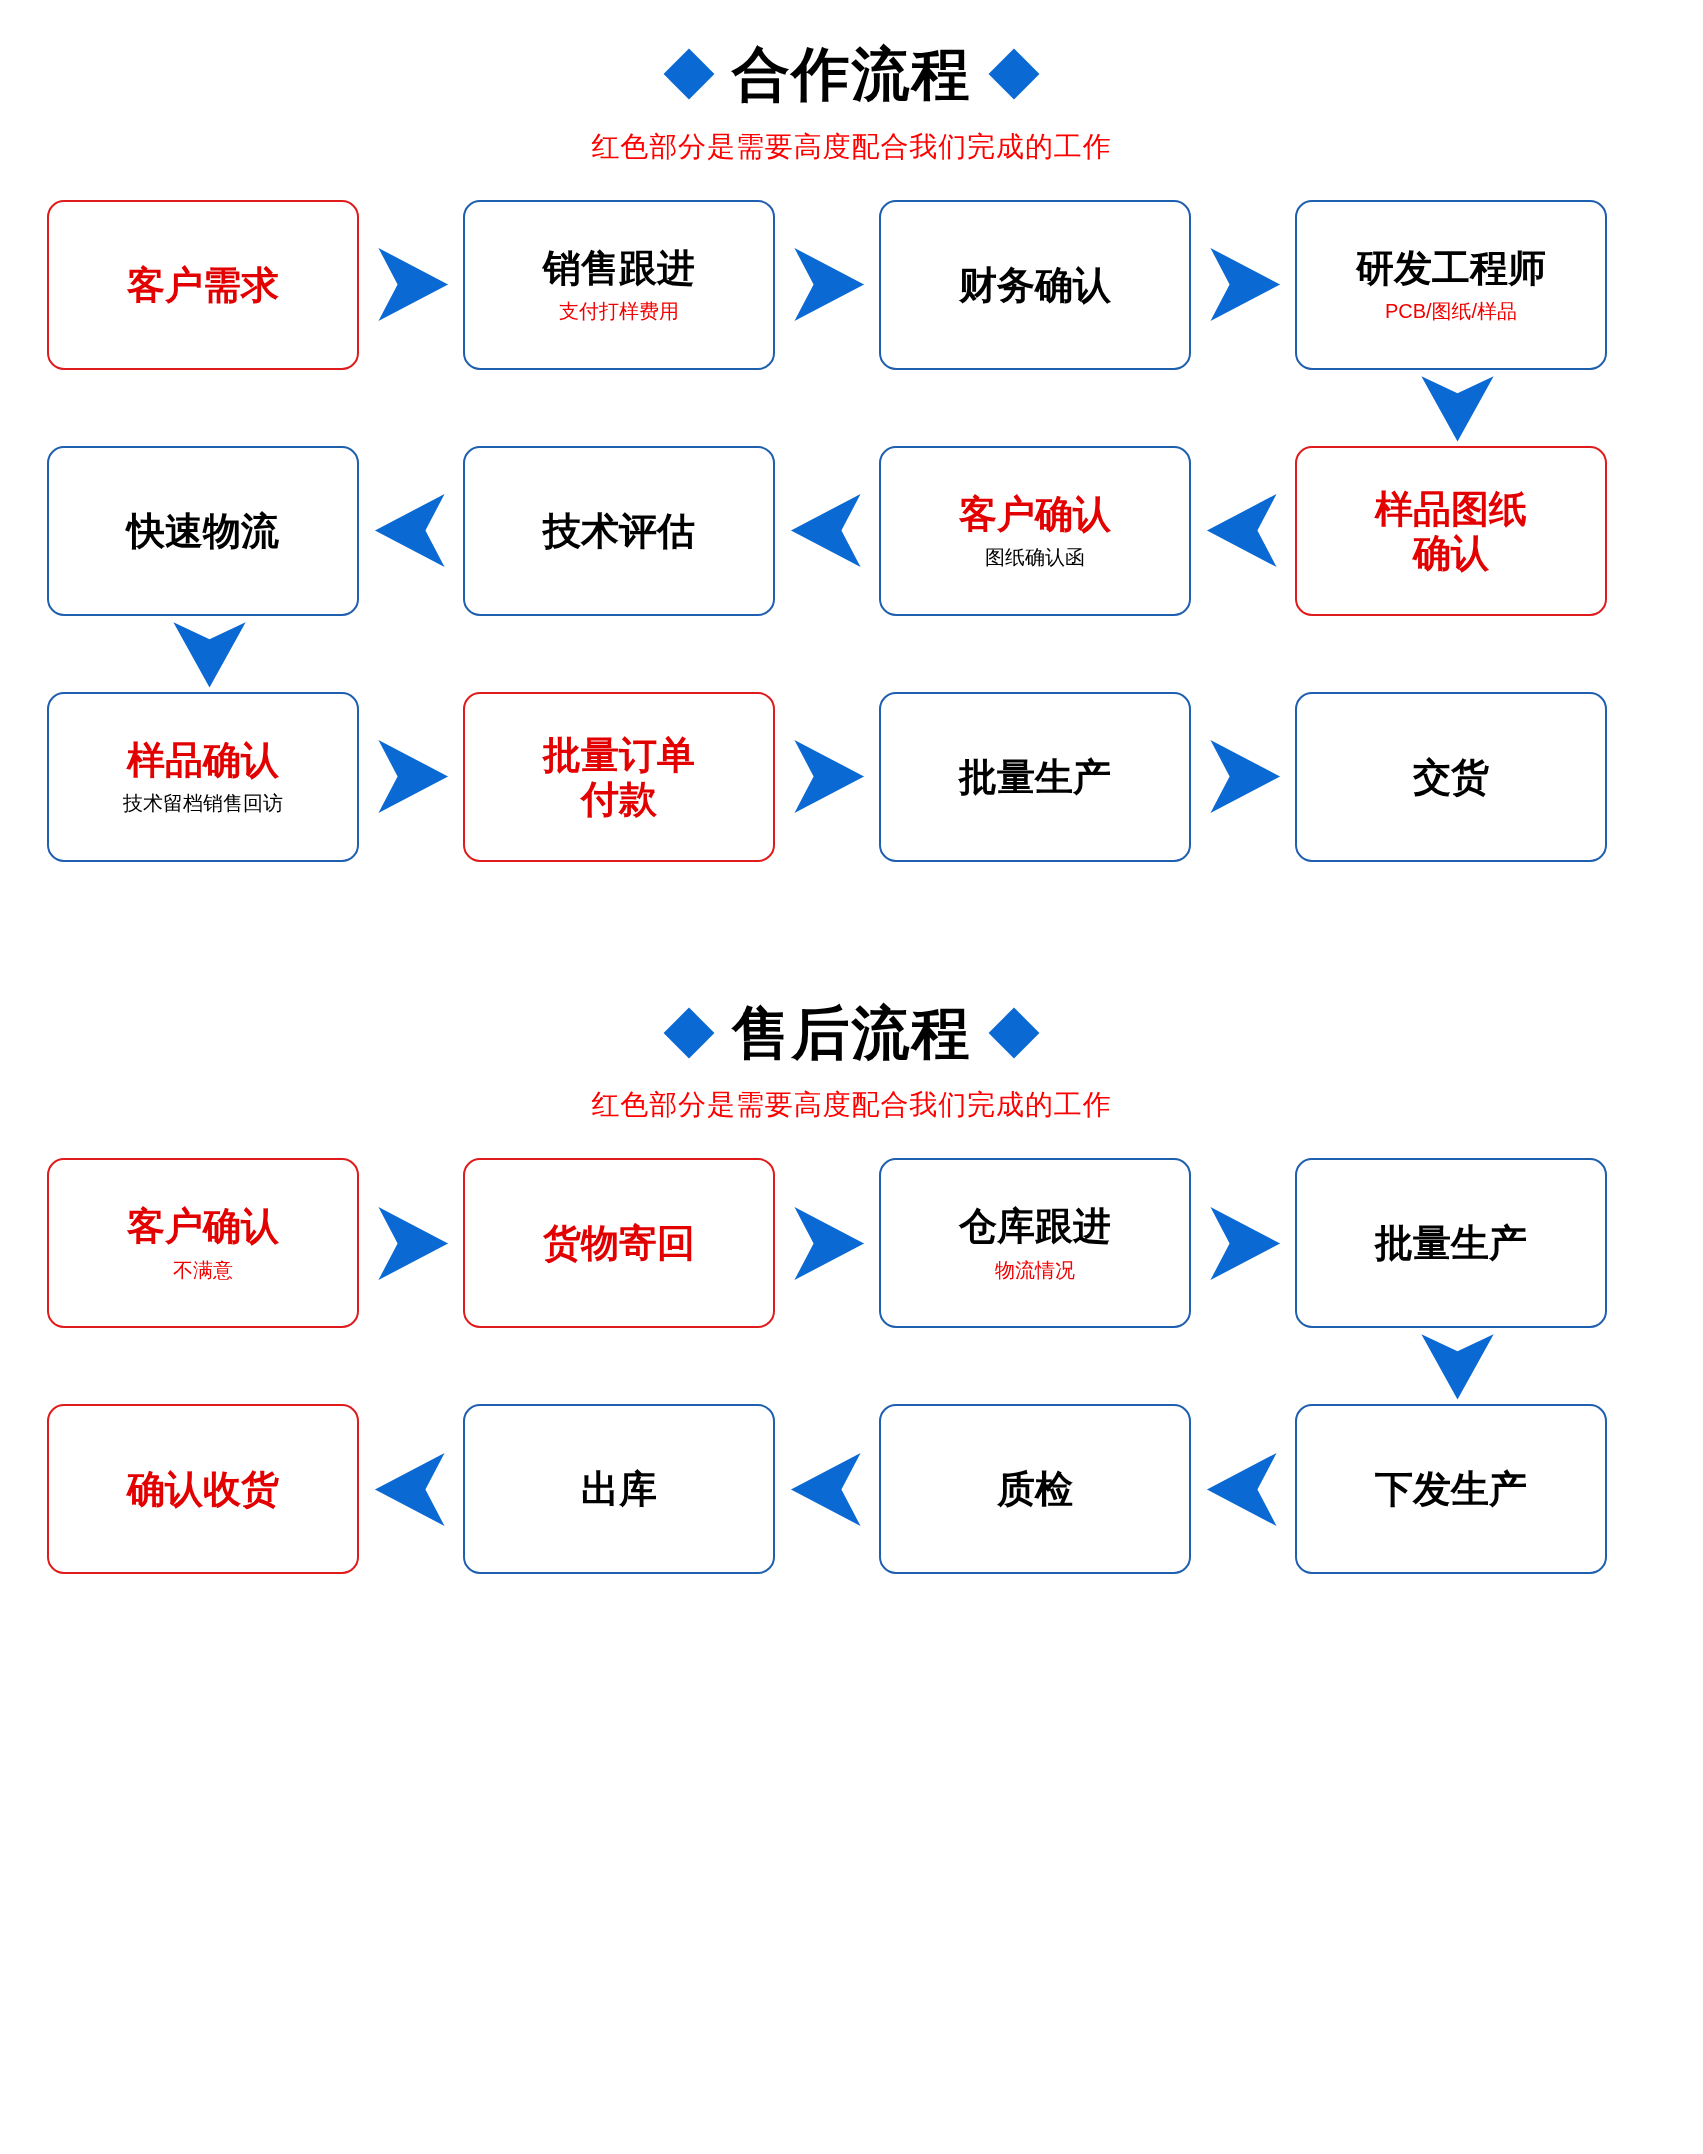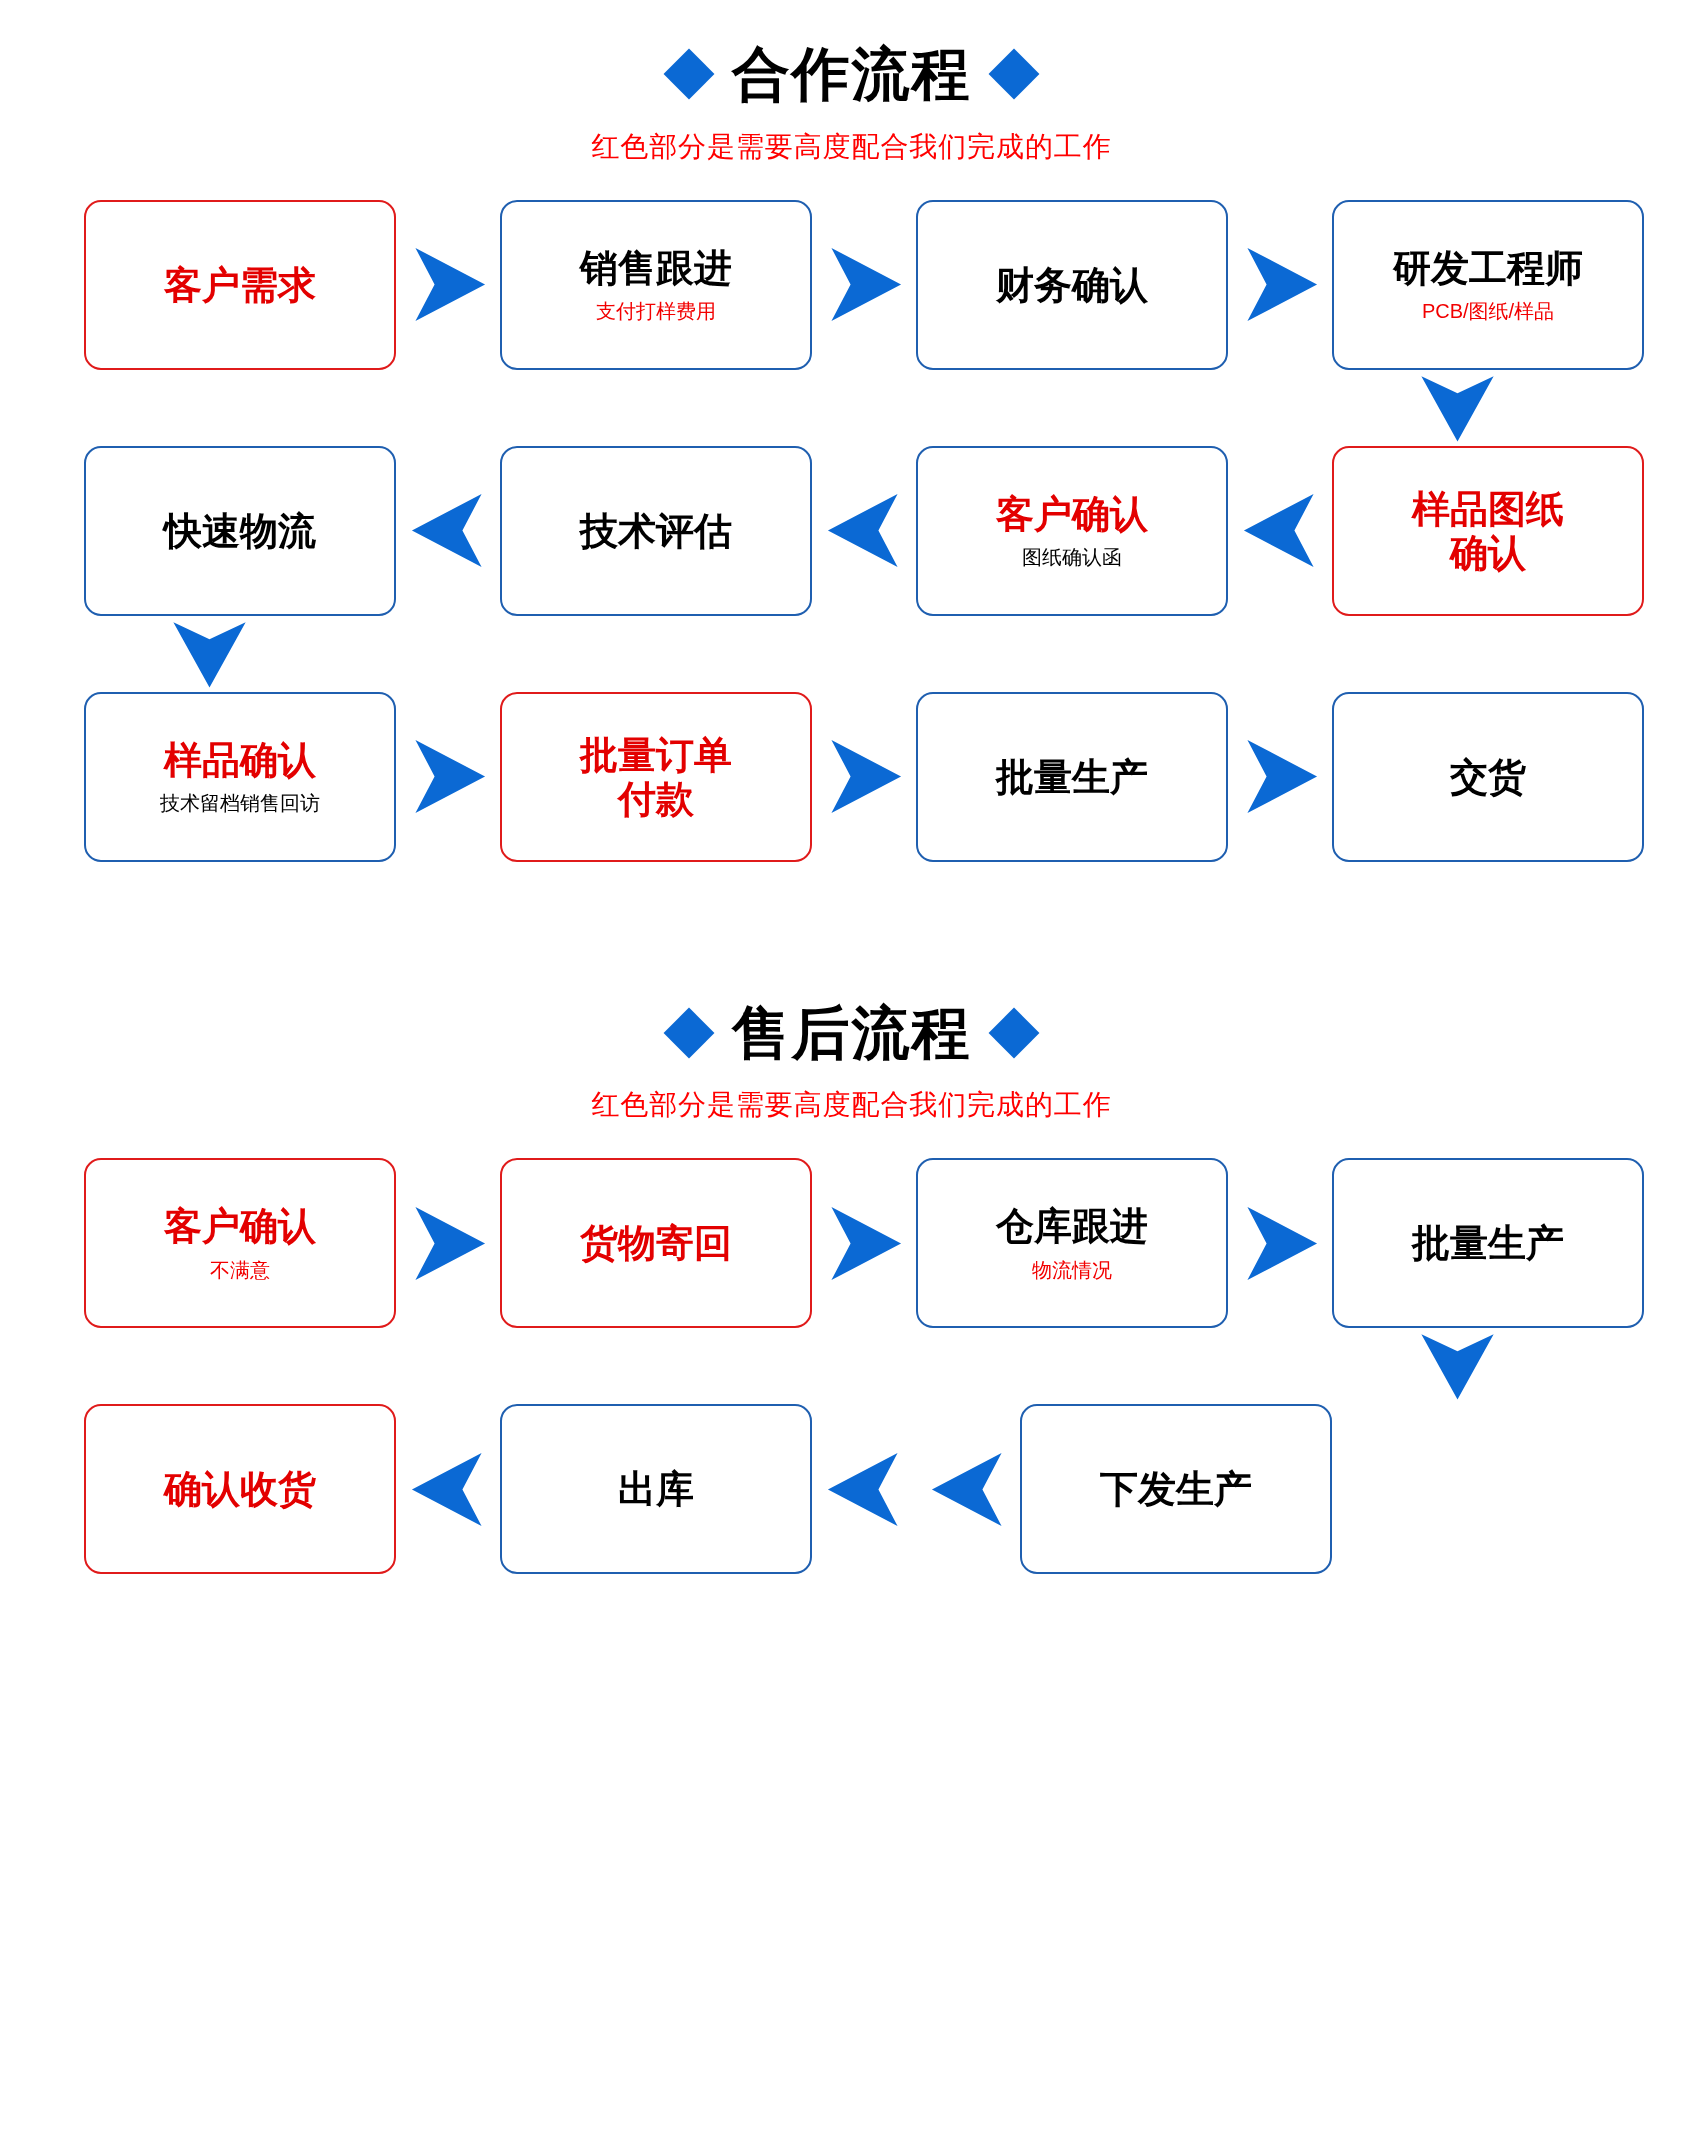--- a/index.html
+++ b/index.html
@@ -46,21 +46,21 @@
     letter-spacing: 0.9px;
     margin-top: 24.6px;
   }
 
   
   .flow-rows { margin-top: 34px; }
   .flow-row {
     display: flex;
     align-items: stretch;
     justify-content: flex-start;
-    padding-left: 84px;
+    padding-left: 47px;
   }
 
   .node {
     width: 312px;
     min-height: 170px;
     border: 2.8px solid #1f5fb0;
     border-radius: 17px;
     background: #ffffff;
     display: flex;
     flex-direction: column;
@@ -314,20 +314,23 @@
               </svg>
             </div>
             <div class="node tall">
               <div class="node-title">出库</div>
             </div>
             <div class="arrow-h">
               <svg width="87" height="87" viewBox="0 0 100 100" aria-hidden="true">
                 <path d="M88 8 L8 50 L88 92 L66 50 Z" fill="#0b69d4"></path>
               </svg>
             </div>
+            <div class="node tall">
+              <div class="node-title">质检</div>
+            </div>
             <div class="arrow-h">
               <svg width="87" height="87" viewBox="0 0 100 100" aria-hidden="true">
                 <path d="M88 8 L8 50 L88 92 L66 50 Z" fill="#0b69d4"></path>
               </svg>
             </div>
             <div class="node tall">
               <div class="node-title">下发生产</div>
             </div>
           </div>
         </div>

